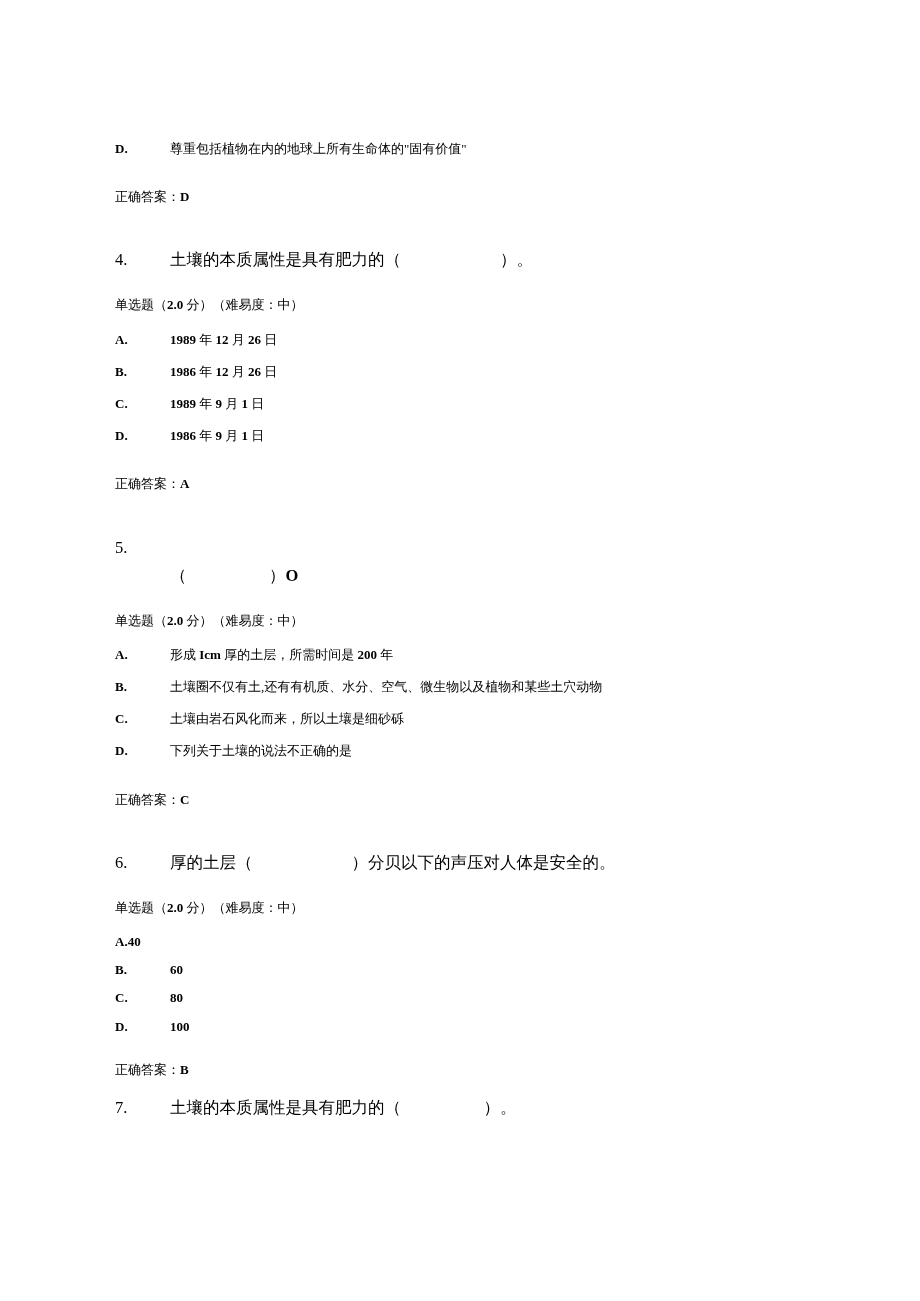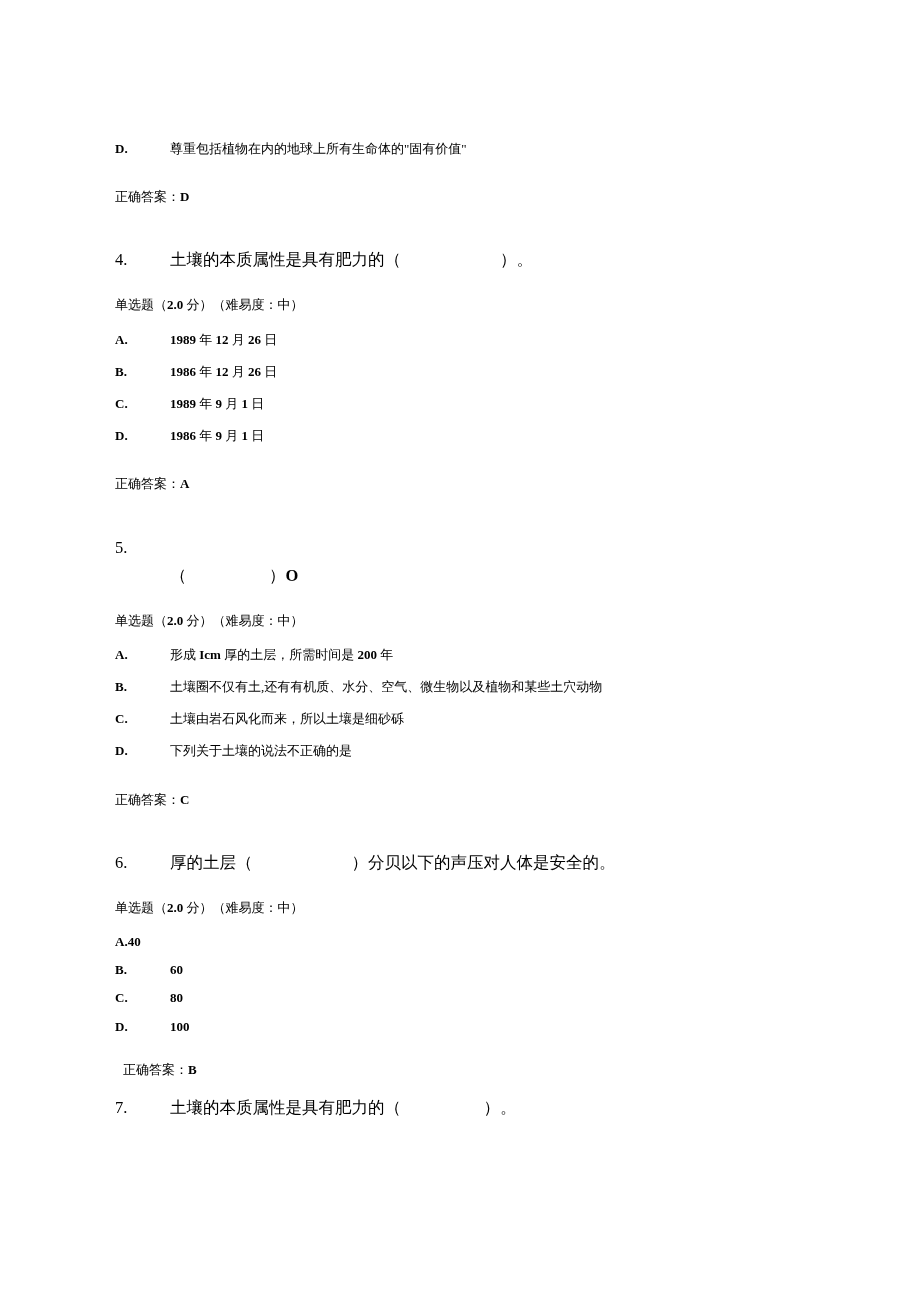--- a/index.html
+++ b/index.html
@@ -139,20 +139,20 @@
   </div>
   <div class="option-row">
     <span class="option-letter">C.</span>
     <span class="option-text bold">80</span>
   </div>
   <div class="option-row">
     <span class="option-letter">D.</span>
     <span class="option-text bold">100</span>
   </div>
 </div>
-<div class="answer-line" style="margin:25px 0 15px 8px;">
+<div class="answer-line" style="margin:25px 0 15px 0;">
   <span class="answer-label">正确答案：</span><span class="answer-value bold">B</span>
 </div>
 
 <div class="question-title" style="margin:10px 0 0 0;">
   <span class="q-num">7.</span>
   <span class="q-text">土壤的本质属性是具有肥力的（　　　　　）。</span>
 </div>
 
 </body></html>

